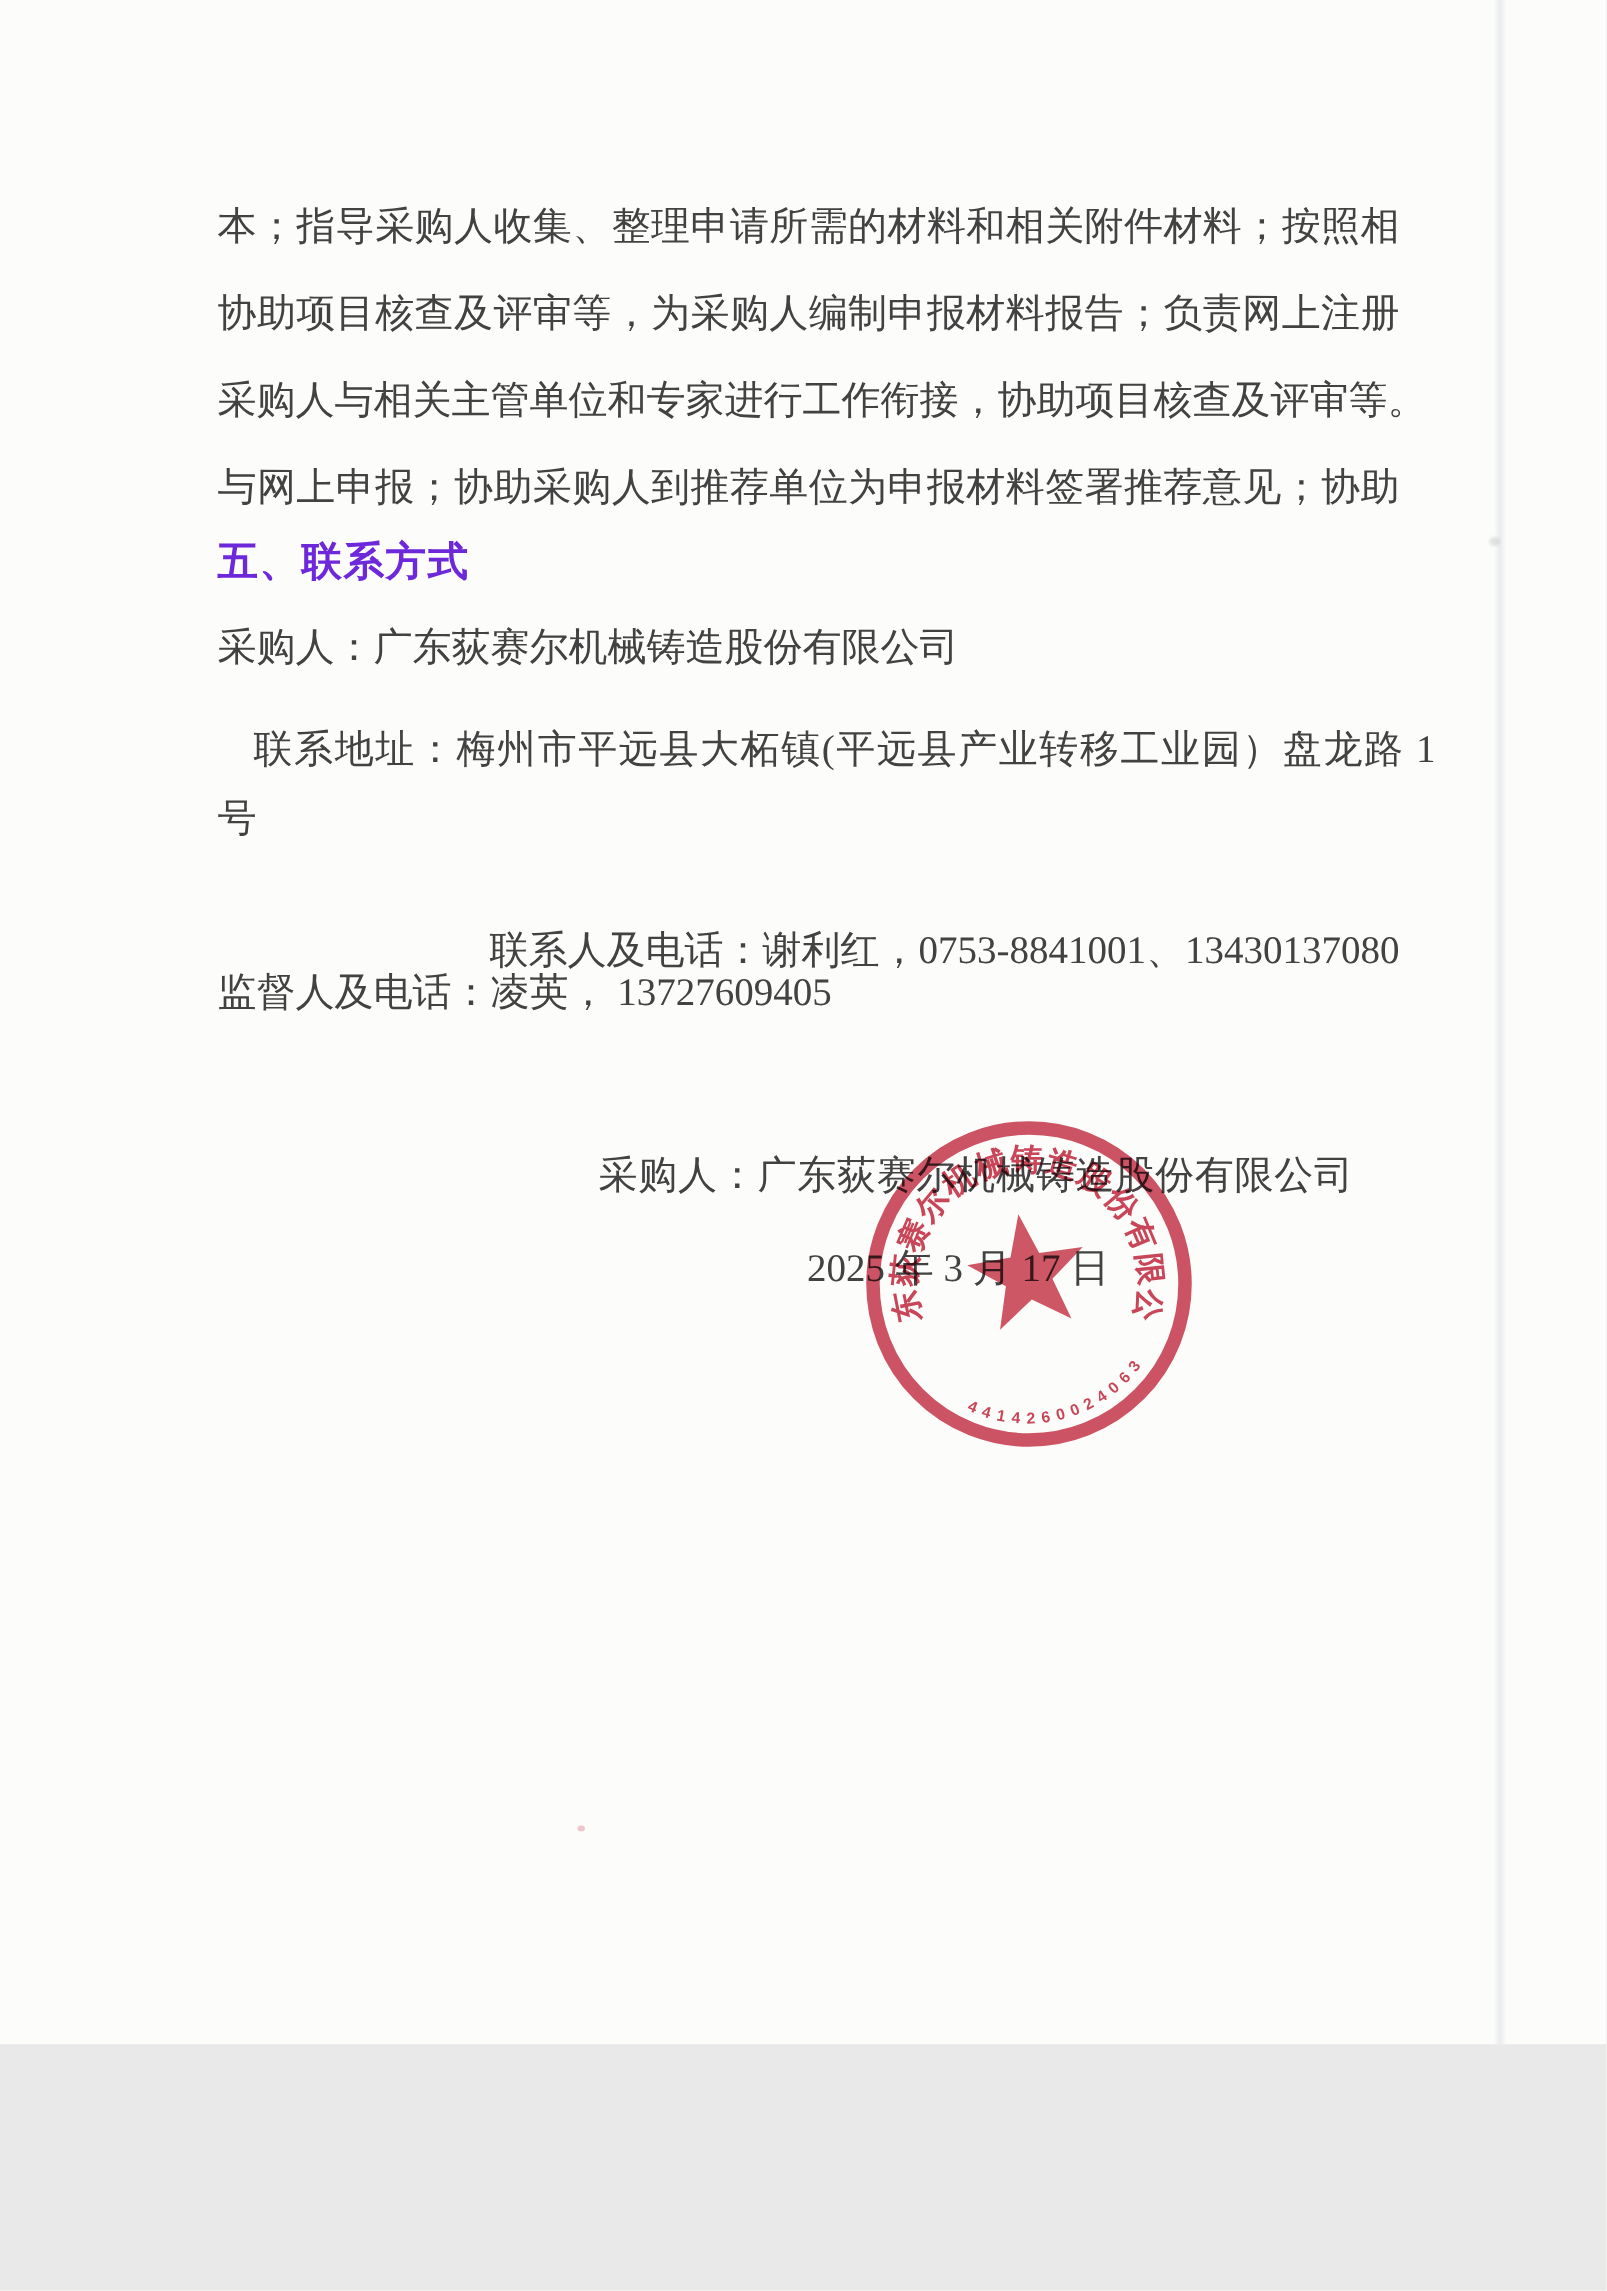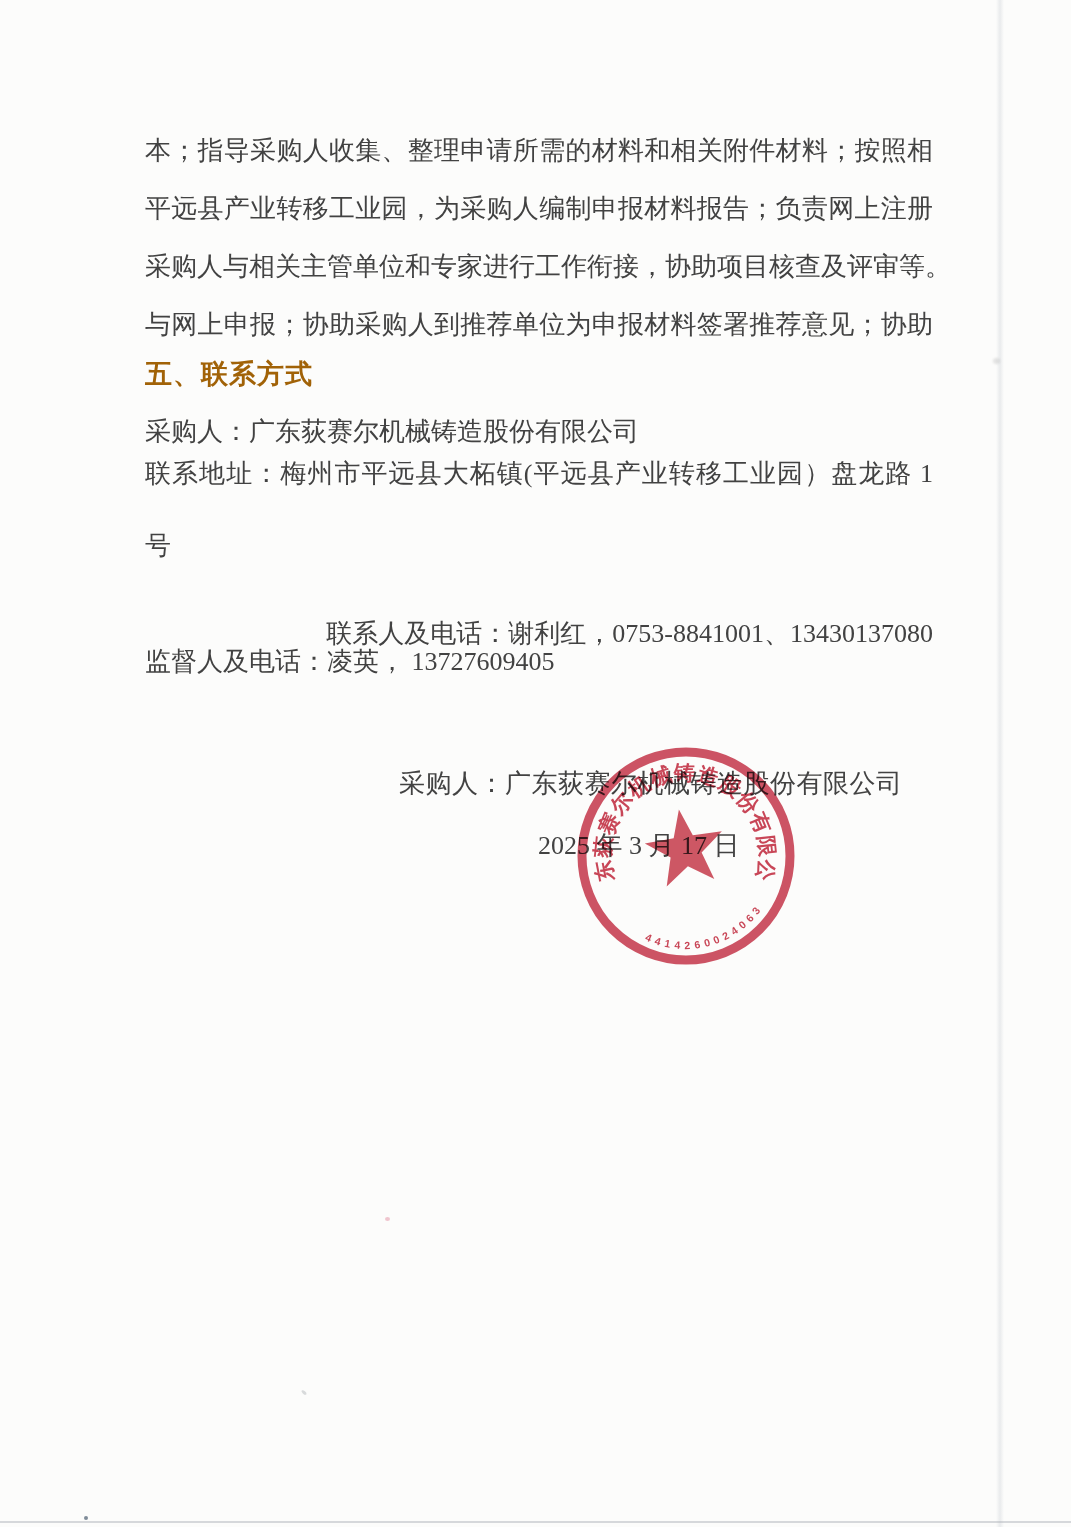--- a/index.html
+++ b/index.html
@@ -1,19 +1,19 @@
 <!DOCTYPE html>
 <html><head>
 <meta charset="utf-8">
 <style>
   html, body { margin: 0; padding: 0; background: #e9e9e9; }
   .page {
     position: relative;
     width: 1071px;
-    height: 1527px;
+    height: 1363px;
     background: #fcfcfb;
     overflow: hidden;
     font-family: "Liberation Serif", "DejaVu Serif", serif;
     color: #424242;
   }
   
   .scan-streak-right {
     position: absolute; top: 0; left: 996px; width: 8px; height: 100%;
     background: linear-gradient(to right, rgba(200,205,210,0), rgba(190,196,203,0.30), rgba(200,205,210,0));
     pointer-events: none;
@@ -30,30 +30,30 @@
 
   .paragraph {
     position: absolute; left: 145px; top: 122px; width: 788px;
     font-size: 26px; line-height: 58px;
   }
   .jline { text-align: justify; text-align-last: justify; white-space: nowrap; }
 
   .section-heading {
     position: absolute; left: 145px; top: 356px;
     font-family: "Liberation Sans", "DejaVu Sans", sans-serif;
-    font-weight: bold; font-size: 27px; color: #a16207;
+    font-weight: bold; font-size: 27px; color: #6d28d9;
     letter-spacing: 1px;
   }
   .doc-line {
     position: absolute; left: 145px; width: 788px;
     font-size: 26px; line-height: 40px; white-space: nowrap;
   }
   .doc-line.justified { text-align: justify; text-align-last: justify; }
   .line-purchaser        { top: 412px; }
-  .line-address-1        { top: 454px; }
+  .line-address-1        { top: 480px; margin-left: 24px; }
   .line-address-2        { top: 526px; }
   .line-contact-phone    { top: 614px; text-align: right; }
   .line-supervisor-phone { top: 642px; }
 
   .signature-purchaser {
     position: absolute; left: 399px; top: 766px;
     font-size: 26px; letter-spacing: 0.5px; white-space: nowrap;
   }
   .signature-date {
     position: absolute; left: 538px; top: 828px;
@@ -79,21 +79,21 @@
 
   <div class="scan-streak-right"></div>
   <div class="scan-bottom-line"></div>
   <div class="speck speck-a"></div>
   <div class="speck speck-b"></div>
   <div class="speck speck-c"></div>
   <div class="speck speck-d"></div>
 
   <div class="paragraph">
     <div class="jline">本；指导采购人收集、整理申请所需的材料和相关附件材料；按照相</div>
-    <div class="jline">平远县产业转移工业园，为采购人编制申报材料报告；负责网上注册</div>
+    <div class="jline">协助项目核查及评审等，为采购人编制申报材料报告；负责网上注册</div>
     <div class="jline">采购人与相关主管单位和专家进行工作衔接，协助项目核查及评审等。</div>
     <div class="jline">与网上申报；协助采购人到推荐单位为申报材料签署推荐意见；协助</div>
   </div>
 
   <div class="section-heading">五、联系方式</div>
 
   <div class="doc-line line-purchaser">采购人：广东荻赛尔机械铸造股份有限公司</div>
   <div class="doc-line line-address-1 justified">联系地址：梅州市平远县大柘镇(平远县产业转移工业园）盘龙路 1</div>
   <div class="doc-line line-address-2">号</div>
   <div class="doc-line line-contact-phone">联系人及电话：谢利红，0753-8841001、13430137080</div>

